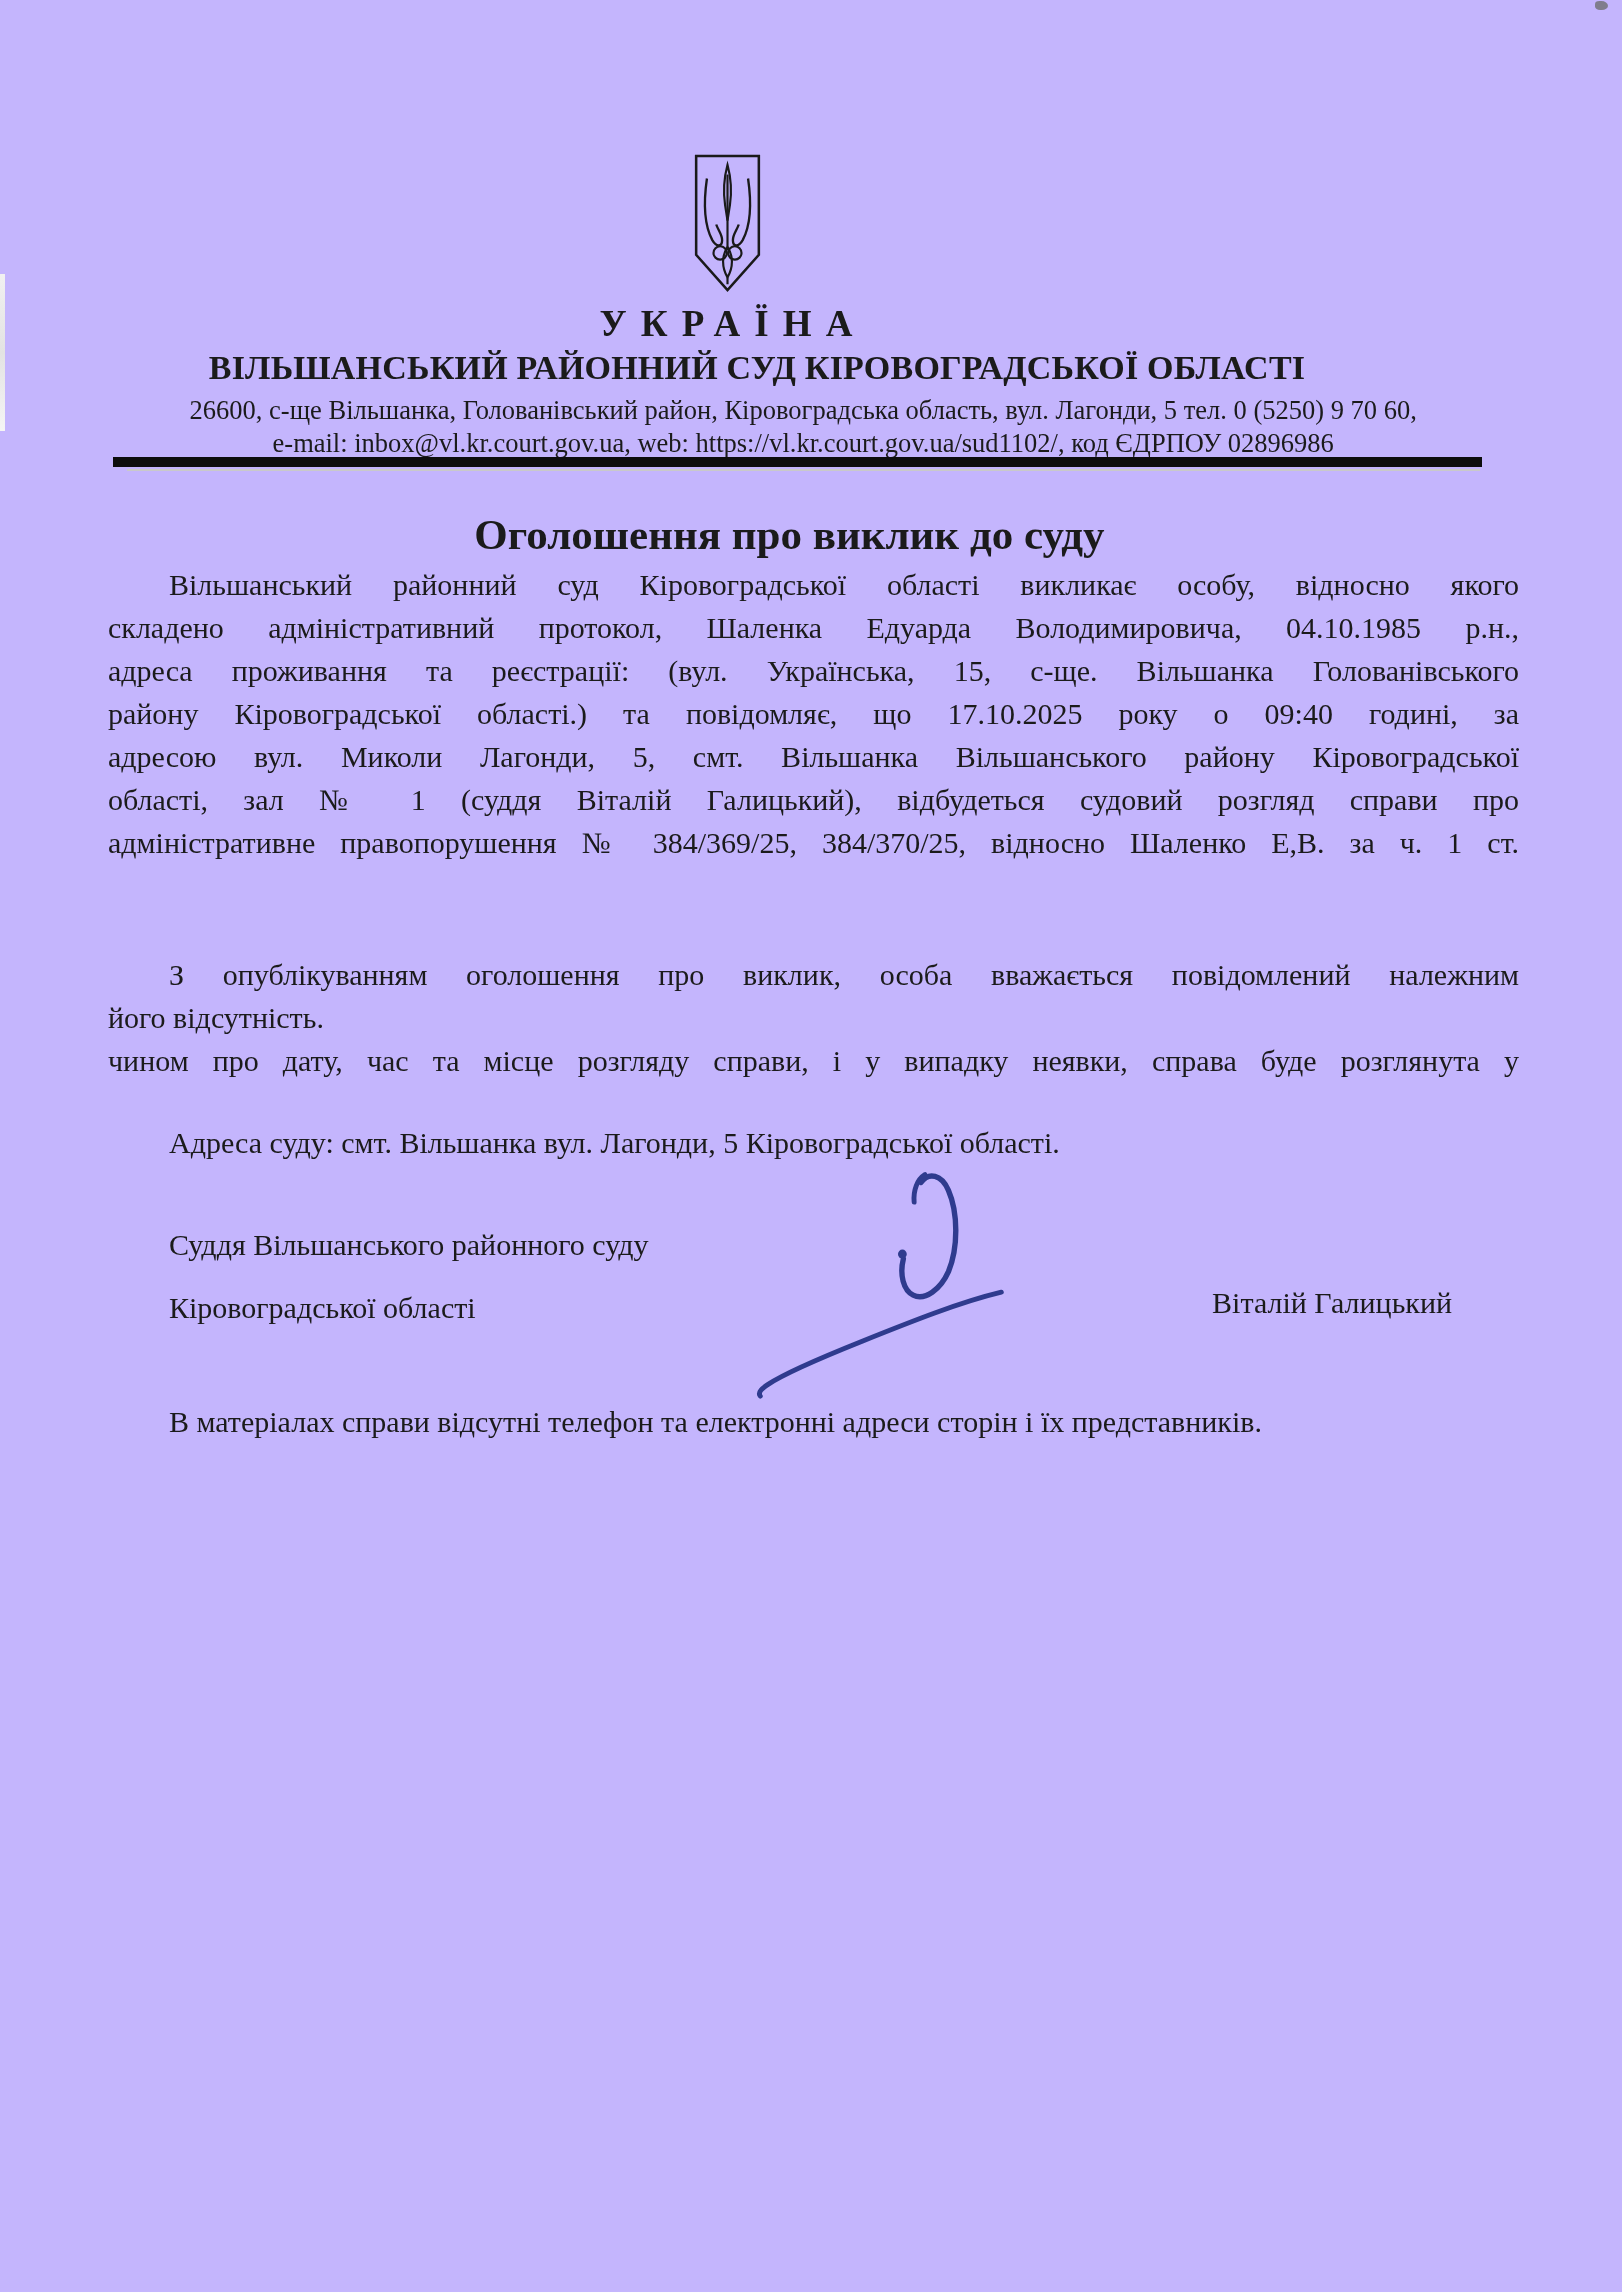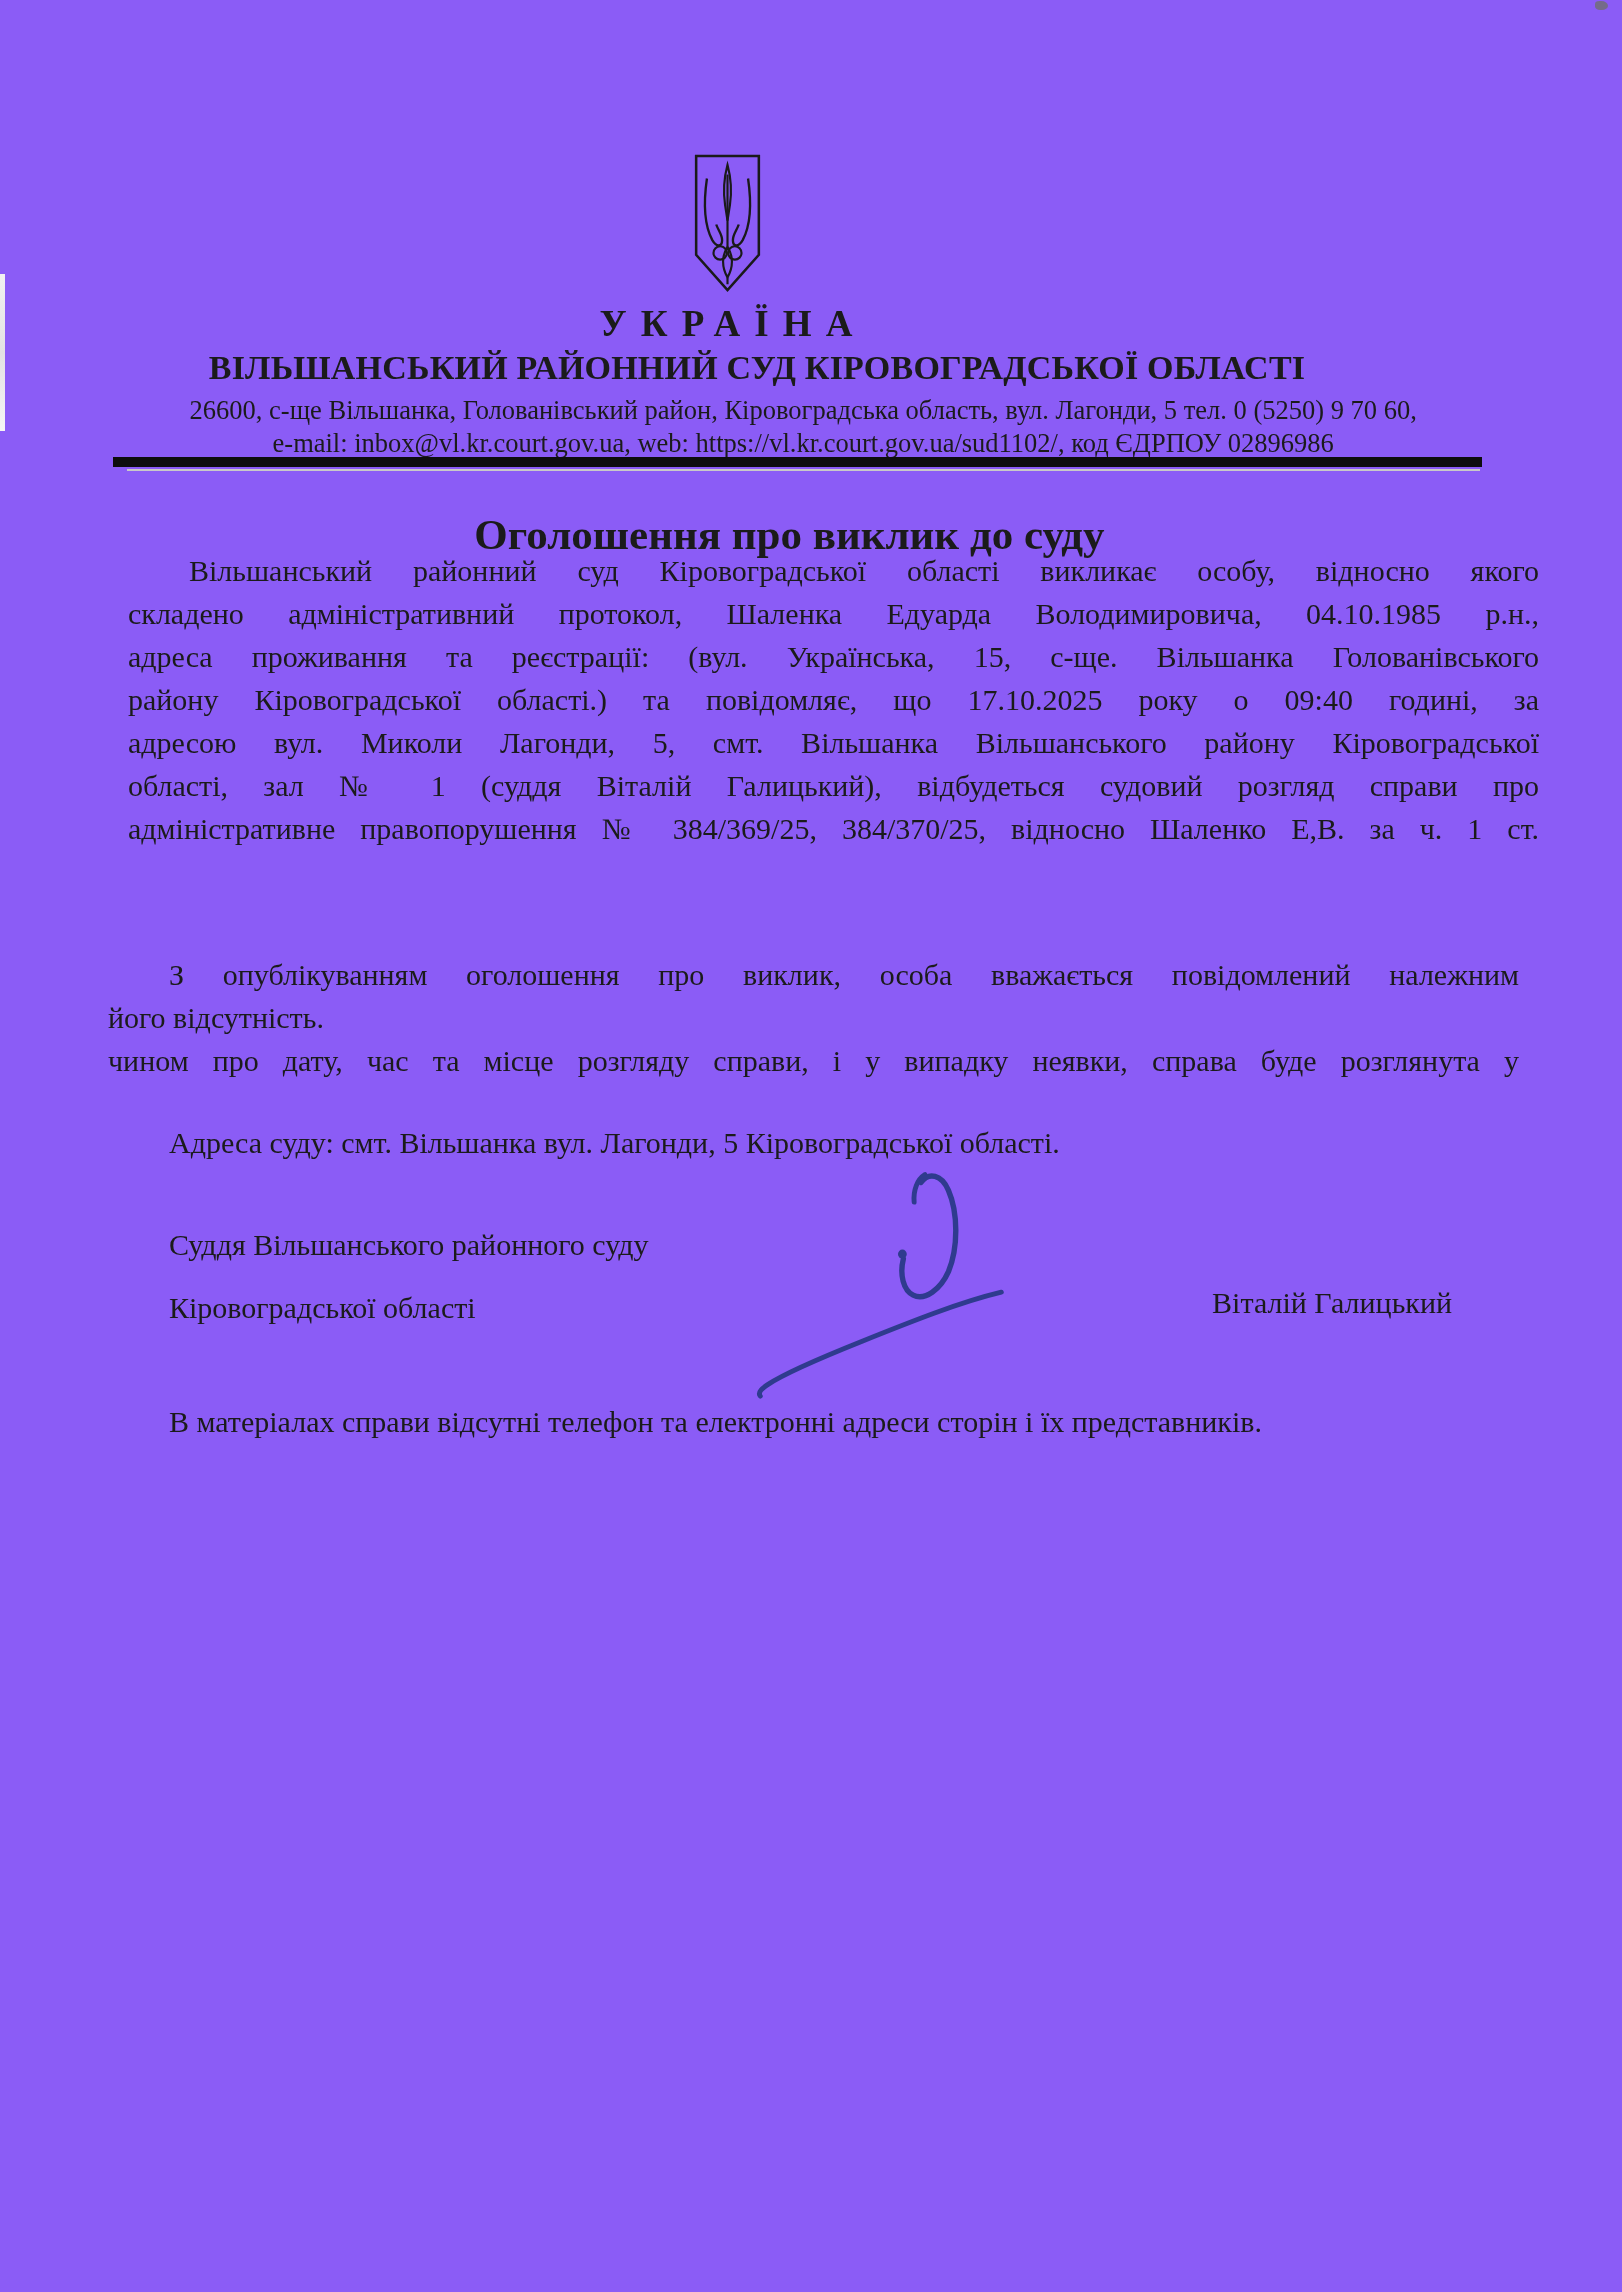--- a/index.html
+++ b/index.html
@@ -1,19 +1,19 @@
 <!DOCTYPE html>
 <html><head>
 <meta charset="utf-8">
 <style>
   html,body{margin:0;padding:0;background:#e9e9e9;}
   .page{
     position:relative;
     width:1622px;height:2293px;
-    background:#8b5cf6;
+    background:#c4b5fd;
     font-family:"Liberation Serif", serif;
     color:#1b1b1b;
     overflow:hidden;
     margin:0 auto;
   }
   
   .scan-edge{
     position:absolute;left:0;top:274px;width:4.9px;height:157px;
     background:linear-gradient(#f1f1f1,#e3e3e3,#f5f5f5);
   }
@@ -48,21 +48,21 @@
     top:510px;font-weight:bold;font-size:43px;
     transform:translateX(-21.6px);
   }
   .body-block{
     position:absolute;left:108px;width:1411px;
     font-size:30px;line-height:43px;
   }
   .para .jline{text-align:justify;text-align-last:justify;}
   .para .jline.last{text-align-last:left;}
   .para .jline:first-child{text-indent:61px;}
-  .p1{top:549px;margin-left:20px;}
+  .p1{top:563px;}
   .p2{top:953px;}
   .p3{top:1121px;text-indent:61px;}
   .sig-line1{top:1223px;text-indent:61px;}
   .sig-line2{top:1286px;text-indent:61px;}
   .judge-name{
     position:absolute;right:170px;top:1286px;
     font-size:30px;white-space:nowrap;
   }
   .footer-note{top:1400px;text-indent:61px;}
   .signature-svg{position:absolute;left:725px;top:1157px;}

